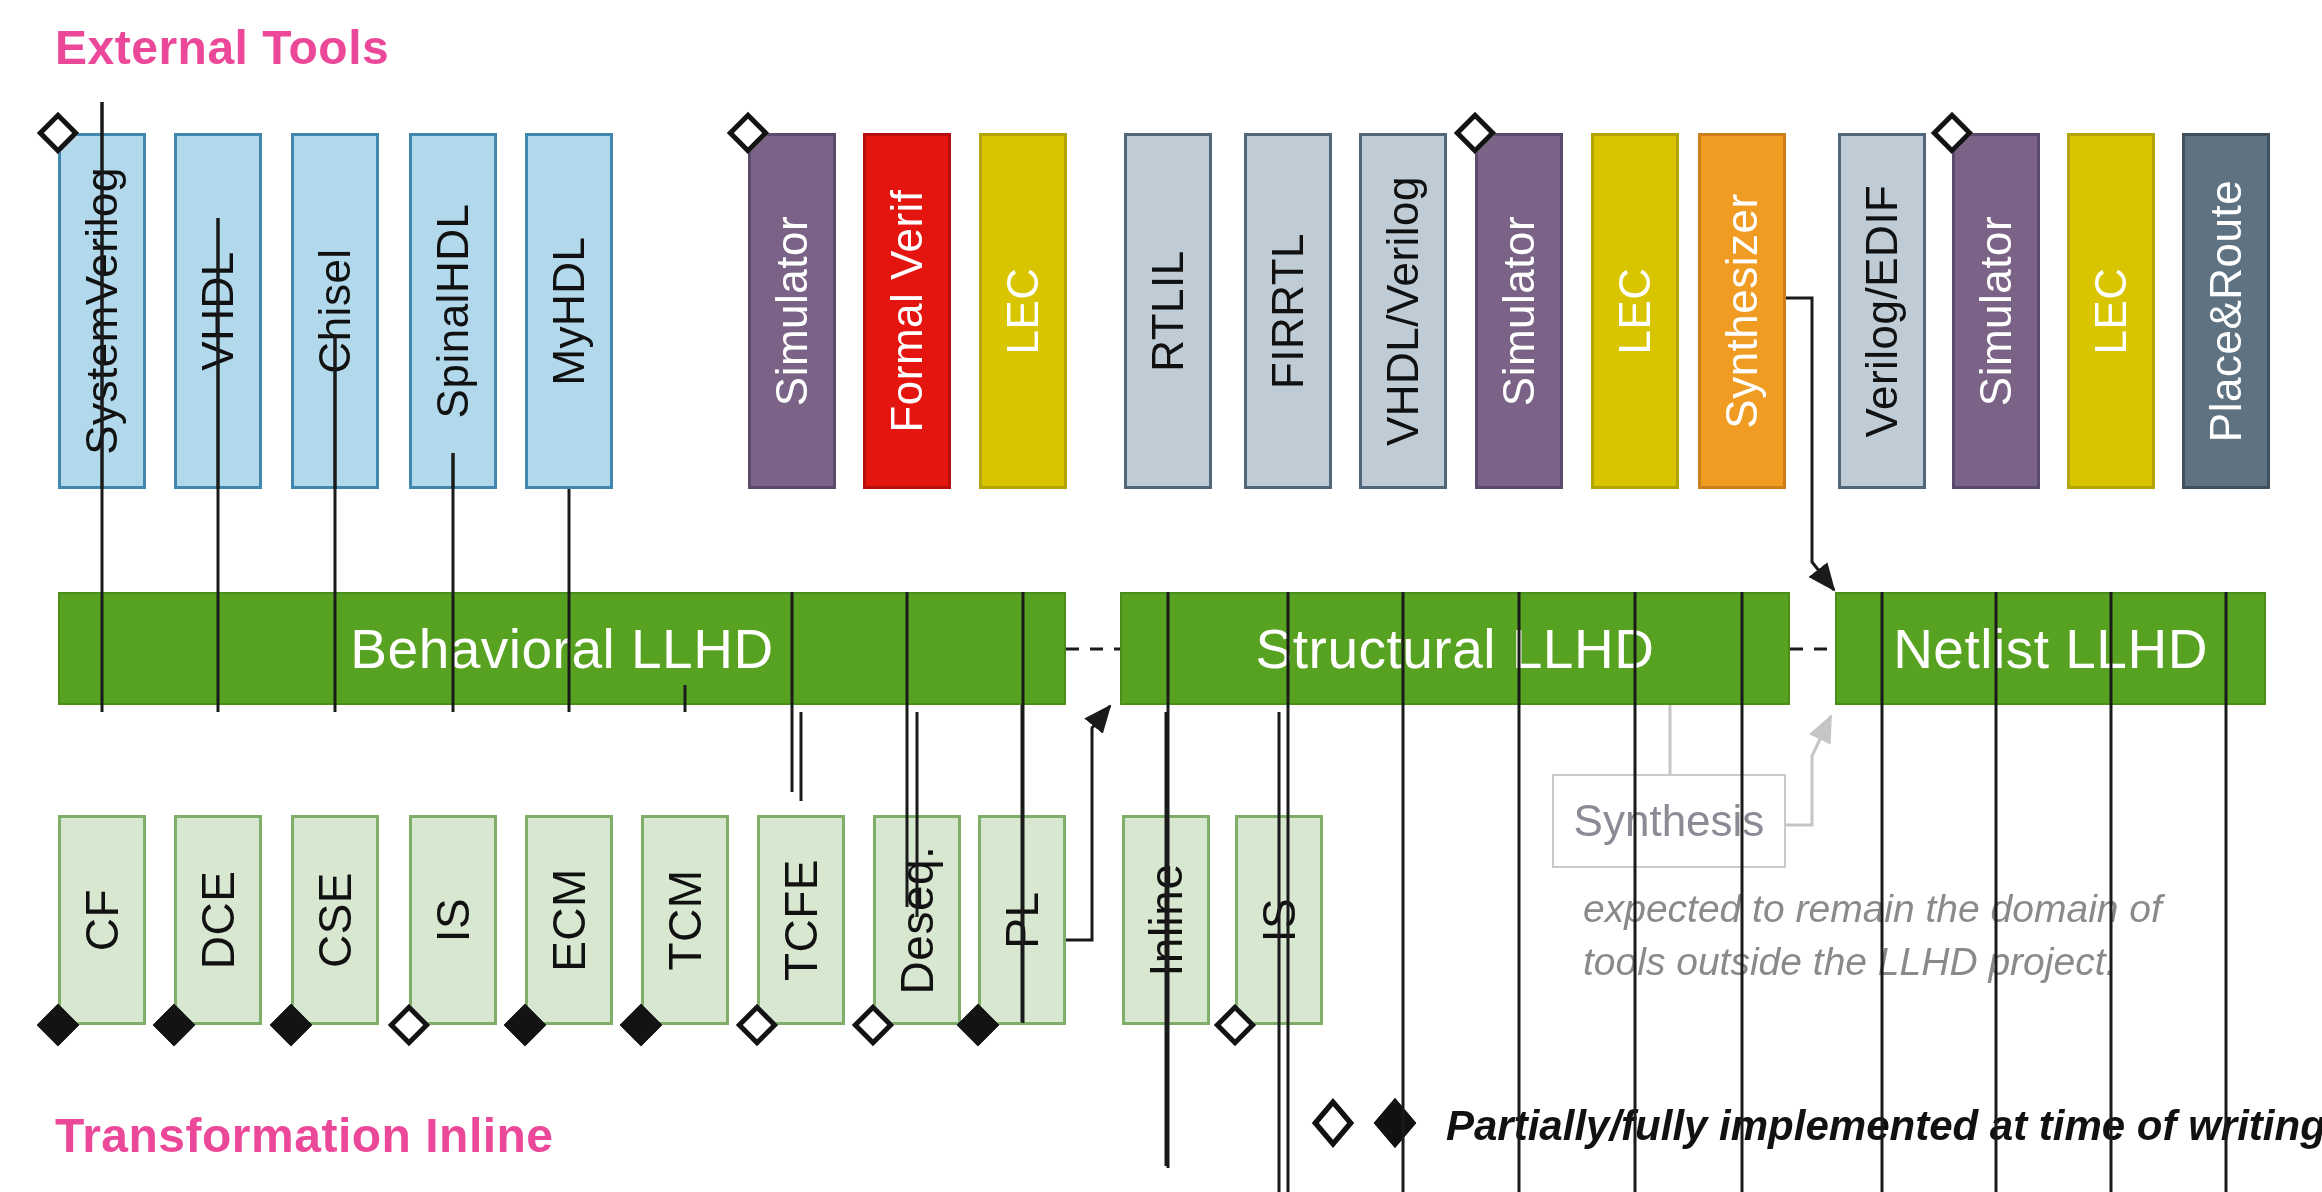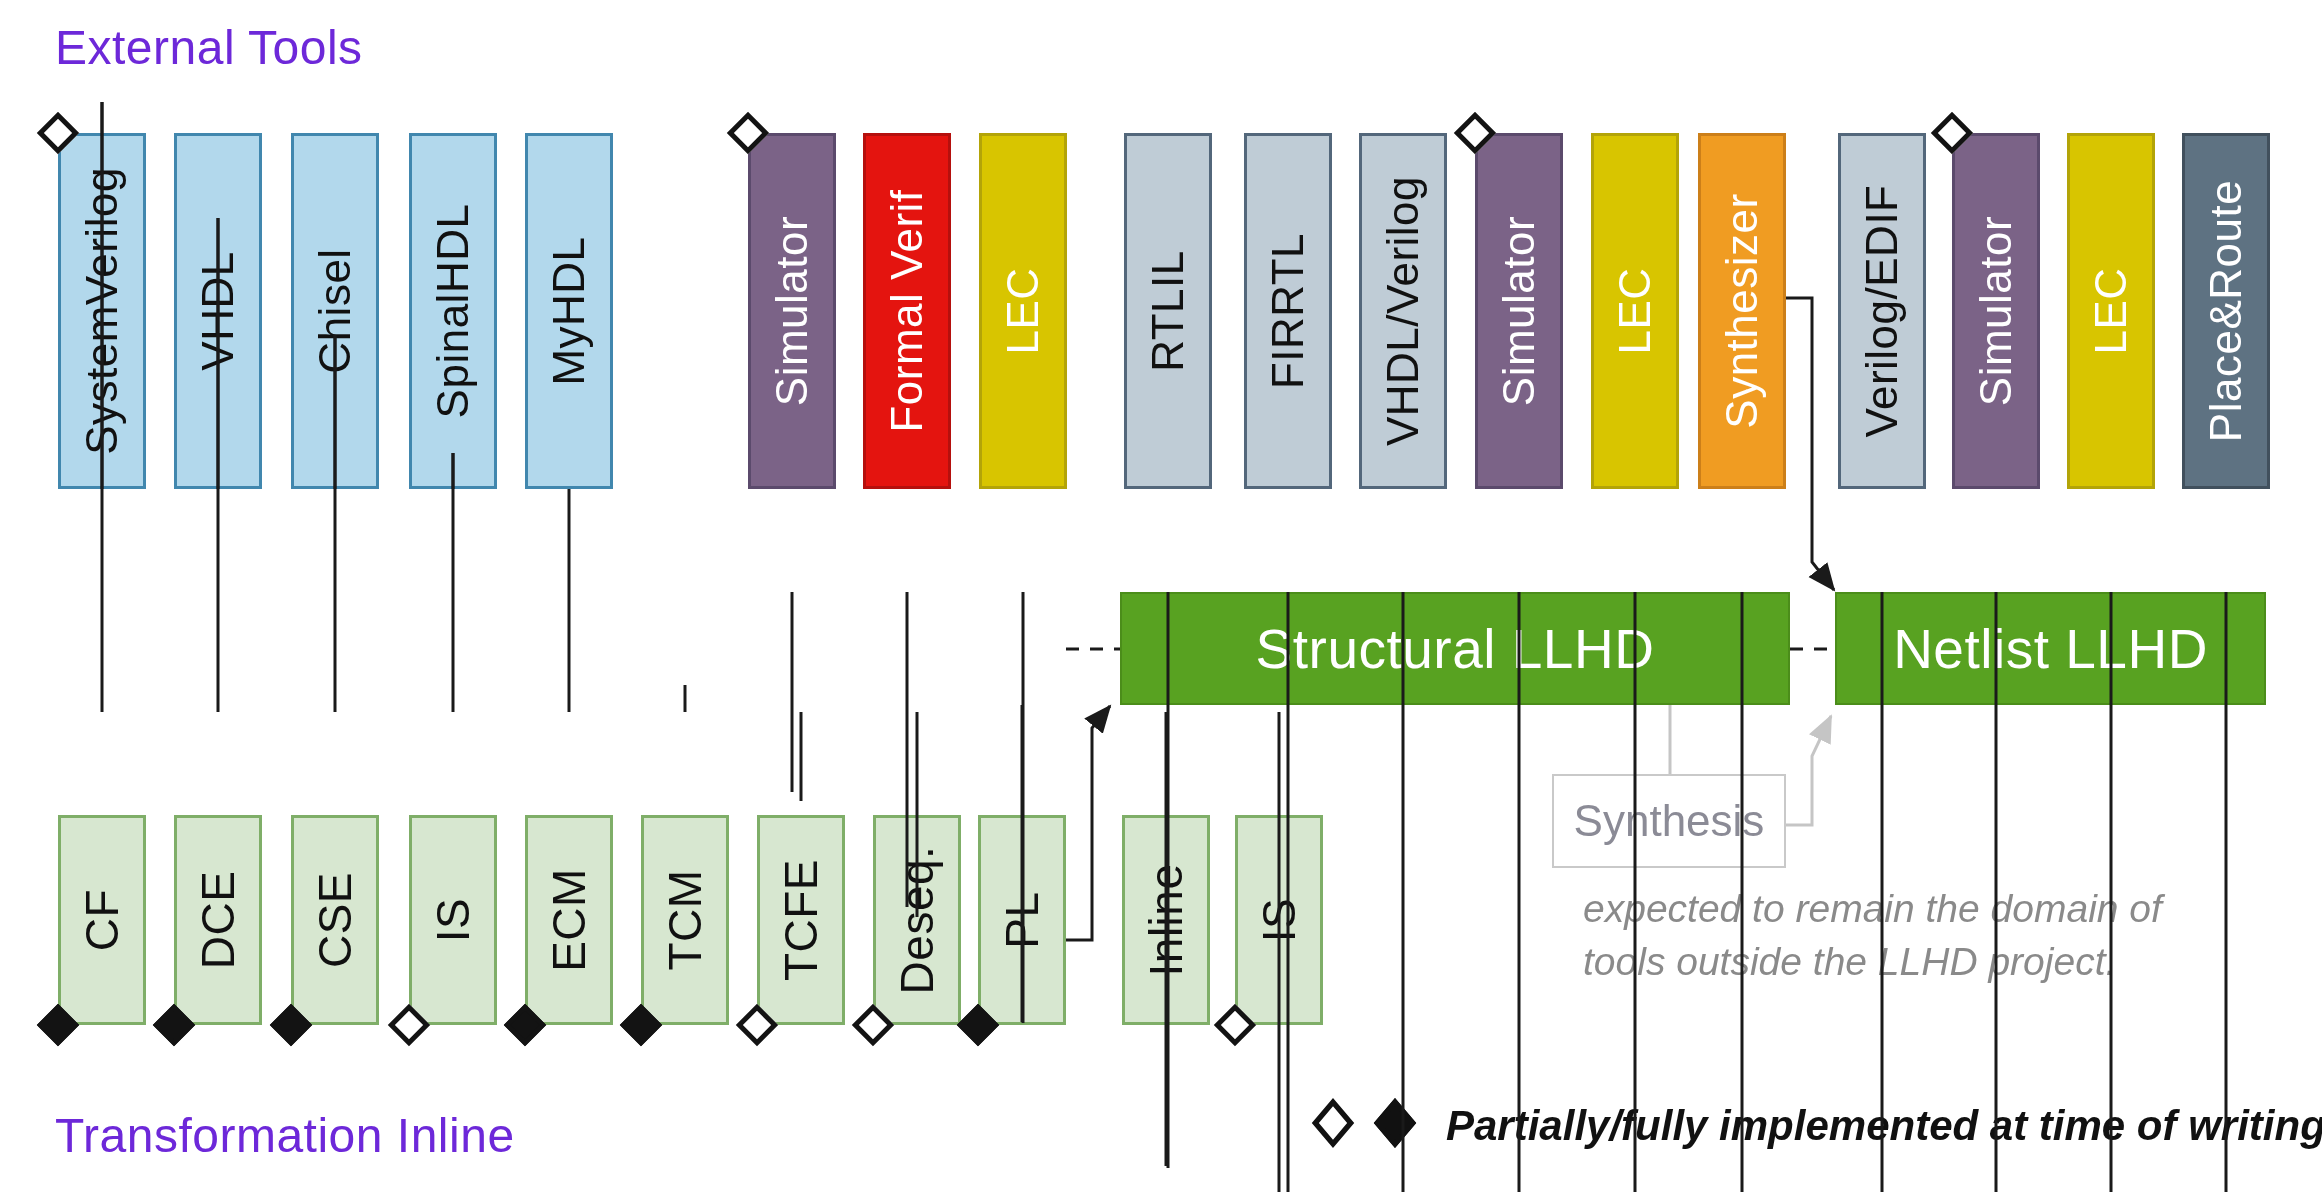--- a/index.html
+++ b/index.html
@@ -9,21 +9,21 @@
         border:3px solid #000;box-sizing:border-box}
   .vlabel{transform:rotate(-90deg);white-space:nowrap;font-size:44px;font-weight:400;
           letter-spacing:.5px;line-height:1}
   .passbox .vlabel{font-size:46px;color:#111}
   .irbox{position:absolute;top:592px;height:113px;background:#58a221;border:2px solid #4b8d1a;
          box-sizing:border-box;display:flex;align-items:center;justify-content:center;
          color:#ffffff;font-size:55px;font-weight:400;letter-spacing:.5px}
   .diamond{position:absolute;width:30px;height:30px;border:5px solid #131313;background:#ffffff;
            transform:rotate(45deg);box-sizing:border-box;z-index:5}
   .diamond.filled{background:#131313}
-  .big-title{position:absolute;font-size:48px;font-weight:400;color:#6d28d9;letter-spacing:.5px}
+  .big-title{position:absolute;font-size:48px;font-weight:700;color:#ec4899;letter-spacing:.5px}
   .syn-box{position:absolute;left:1552px;top:774px;width:234px;height:94px;background:#ffffff;
            border:2px solid #c9c9c9;box-sizing:border-box;display:flex;align-items:center;
            justify-content:center;font-size:44px;color:#8b8b96}
   .note{position:absolute;left:1583px;top:882px;font-size:39px;font-style:italic;
         color:#8a8a8a;line-height:1.36;white-space:nowrap}
   .legend-text{position:absolute;left:1446px;top:1102px;font-size:42px;font-weight:700;
                font-style:italic;color:#111;white-space:nowrap}
   .ldia{position:absolute;top:1108px;width:30px;height:30px;border:5px solid #111;
         box-sizing:border-box;background:#fff;transform:scaleY(1.18) rotate(45deg)}
   .ldia.filled{background:#111}
@@ -31,20 +31,23 @@
 </style>
 </head>
 <body>
 
 <div class="stage">
 
   <div class="big-title" style="left:55px;top:20px">External Tools</div>
 
   <div class="big-title" style="left:55px;top:1108px">Transformation Inline</div>
 
+  <div class="irbox" id="ir-0" style="left: 58px; width: 1008px;">
+    <span>Behavioral LLHD</span>
+  </div>
   <div class="irbox" id="ir-1" style="left: 1120px; width: 670px;">
     <span>Structural LLHD</span>
   </div>
   <div class="irbox" id="ir-2" style="left: 1835px; width: 431px;">
     <span>Netlist LLHD</span>
   </div>
 
   <div id="gen-layer">
       <div class="vbox toolbox" style="left: 58px; top: 133px; width: 88px; height: 356px; background: rgb(178, 216, 236); border-color: rgb(65, 135, 174);">
         <span class="vlabel" style="color: rgb(17, 17, 17);">SystemVerilog</span>

